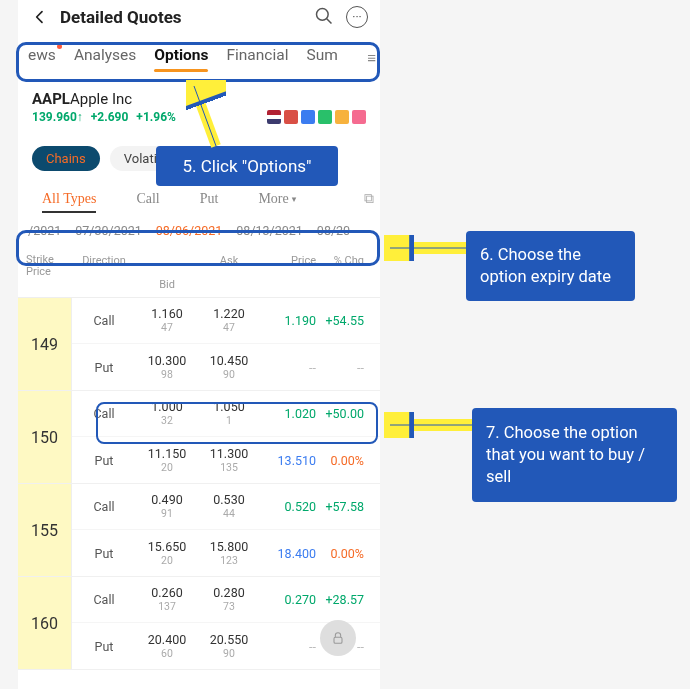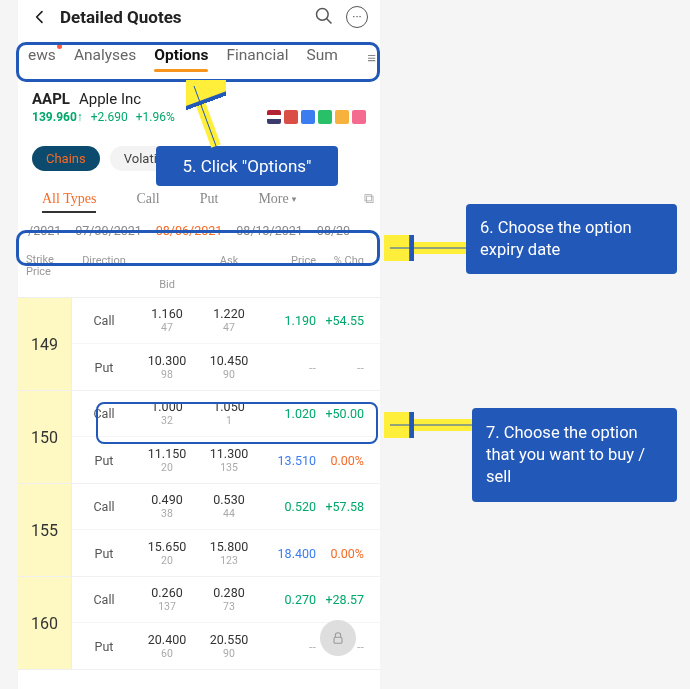--- a/index.html
+++ b/index.html
@@ -10,24 +10,24 @@
   .title { font-size: 17px; font-weight: 700; color:#222; margin-left: 10px; flex: 1; }
   .top-icons { display: flex; gap: 12px; align-items:center;}
   .icon-circle { width: 22px; height: 22px; border: 1.5px solid #555; border-radius: 50%; display: flex; align-items: center; justify-content: center; font-size: 12px; color:#555;}
   .search-icon svg { stroke:#555; }
   .tabs { display:flex; align-items:center; height:36px; padding:0 4px 0 10px; font-size:15.5px; color:#666; gap:18px; margin-top:6px; overflow:hidden; white-space:nowrap; position:relative;}
   .tabs .tab { position:relative; padding-bottom:6px;}
   .tabs .tab.active { color:#111; font-weight:700;}
   .tabs .tab.active::after { content:""; position:absolute; left:0; right:0; bottom:-2px; height:3px; background:#f7941e; border-radius:2px;}
   .tabs .tab.dot::before { content:""; position:absolute; top:-2px; right:-6px; width:5px; height:5px; background:#ff5a3c; border-radius:50%;}
   .ham { margin-left:auto; font-size:15px; color:#888;}
-  .sym-row { padding: 14px 14px 0; display:flex; align-items:baseline; gap:9px; font-size:15px;}
+  .sym-row { padding: 14px 14px 0; display:flex; align-items:baseline; gap:0; font-size:15px;}
   .price-row { padding: 2px 14px 10px; display:flex; align-items:center; font-size:12px; gap:8px;}
   .price-row .pr { color:#00a86b; font-weight:700;}
-  .price-row .chg, .price-row .pct { color:#00a86b; font-weight:400;}
+  .price-row .chg, .price-row .pct { color:#00a86b; font-weight:700;}
   .soc-icons { margin-left:auto; display:flex; gap:3px;}
   .soc-icons span{ width:14px; height:14px; border-radius:2px; display:inline-block;}
   .chips { display:flex; gap:10px; padding:12px 14px 0; font-size:13px; color:#444;}
   .chips .chip{ padding:5px 14px; border-radius:16px; background:#f3f3f3;}
   .chips .chip.active{ background:#0c4a6e; color:#f56b27;}
   .typetabs{ display:flex; align-items:center; padding:20px 6px 0 24px; gap:40px; font-size:14px; color:#888;font-family:Liberation Serif, serif;}
   .typetabs .tt{ position:relative;}
   .typetabs .tt.active{ color:#f56b27;}
   .typetabs .tt.active::after{content:"";position:absolute;left:0;right:0;bottom:-6px;height:2px;background:#333;}
   .typetabs .more{ display:flex; align-items:center; gap:3px;}
@@ -53,21 +53,21 @@
   .row .price.blue{ color:#3b7cf0;}
   .row .price.grey{ color:#bbb;}
   .row .chg{ width:54px; text-align:right; padding-right:6px; color:#00a86b; font-size:12.5px;}
   .row .chg.orange{ color:#f56b27;}
   .row .chg.grey{ color:#bbb;}
   .hl-tabs{ position:absolute; border:3px solid #2258b8; border-radius:10px; left:16px; top:42px; width:364px; height:40px; pointer-events:none;}
   .hl-dates{ position:absolute; border:3px solid #2258b8; border-radius:10px; left:16px; top:230px; width:364px; height:36px; pointer-events:none;}
   .hl-row{ position:absolute; border:2px solid #2258b8; border-radius:8px;}
   .note{ position:absolute; background:#2258b8; color:#fff; font-size:16.5px; border-radius:4px; display:flex; align-items:center; line-height:1.35;}
   .note5{ left:156px; top:146px; width:182px; height:40px; justify-content:center; font-size:17px;}
-  .note6{ left:466px; top:204px; width:211px; height:70px; padding:8px 14px;}
+  .note6{ left:466px; top:231px; width:169px; height:70px; padding:8px 14px;}
   .note7{ left:472px; top:408px; width:205px; height:94px; padding:8px 14px;}
   .arrow{ position:absolute;}
   .arrow svg{ display:block;}
   .fab{ position:absolute; left:302px; top:620px; width:36px; height:36px; border-radius:50%; background:#dedede; display:flex; align-items:center; justify-content:center; color:#888; font-size:15px;}
   </style>
 </head>
 <body>
 
 <div class="phone">
   <div class="topbar">
@@ -184,21 +184,21 @@
             <div class="price blue">13.510</div>
             <div class="chg orange">0.00%</div>
           </div>
         </div>
       </div>
       <div class="group">
         <div class="strike">155</div>
         <div class="rows">
           <div class="row">
             <div class="dir">Call</div>
-            <div class="ba">0.490<span class="sub">38</span></div>
+            <div class="ba">0.490<span class="sub">91</span></div>
             <div class="ba">0.530<span class="sub">44</span></div>
             <div class="price ">0.520</div>
             <div class="chg ">+57.58</div>
           </div>
           <div class="row">
             <div class="dir">Put</div>
             <div class="ba">15.650<span class="sub">20</span></div>
             <div class="ba">15.800<span class="sub">123</span></div>
             <div class="price blue">18.400</div>
             <div class="chg orange">0.00%</div>

